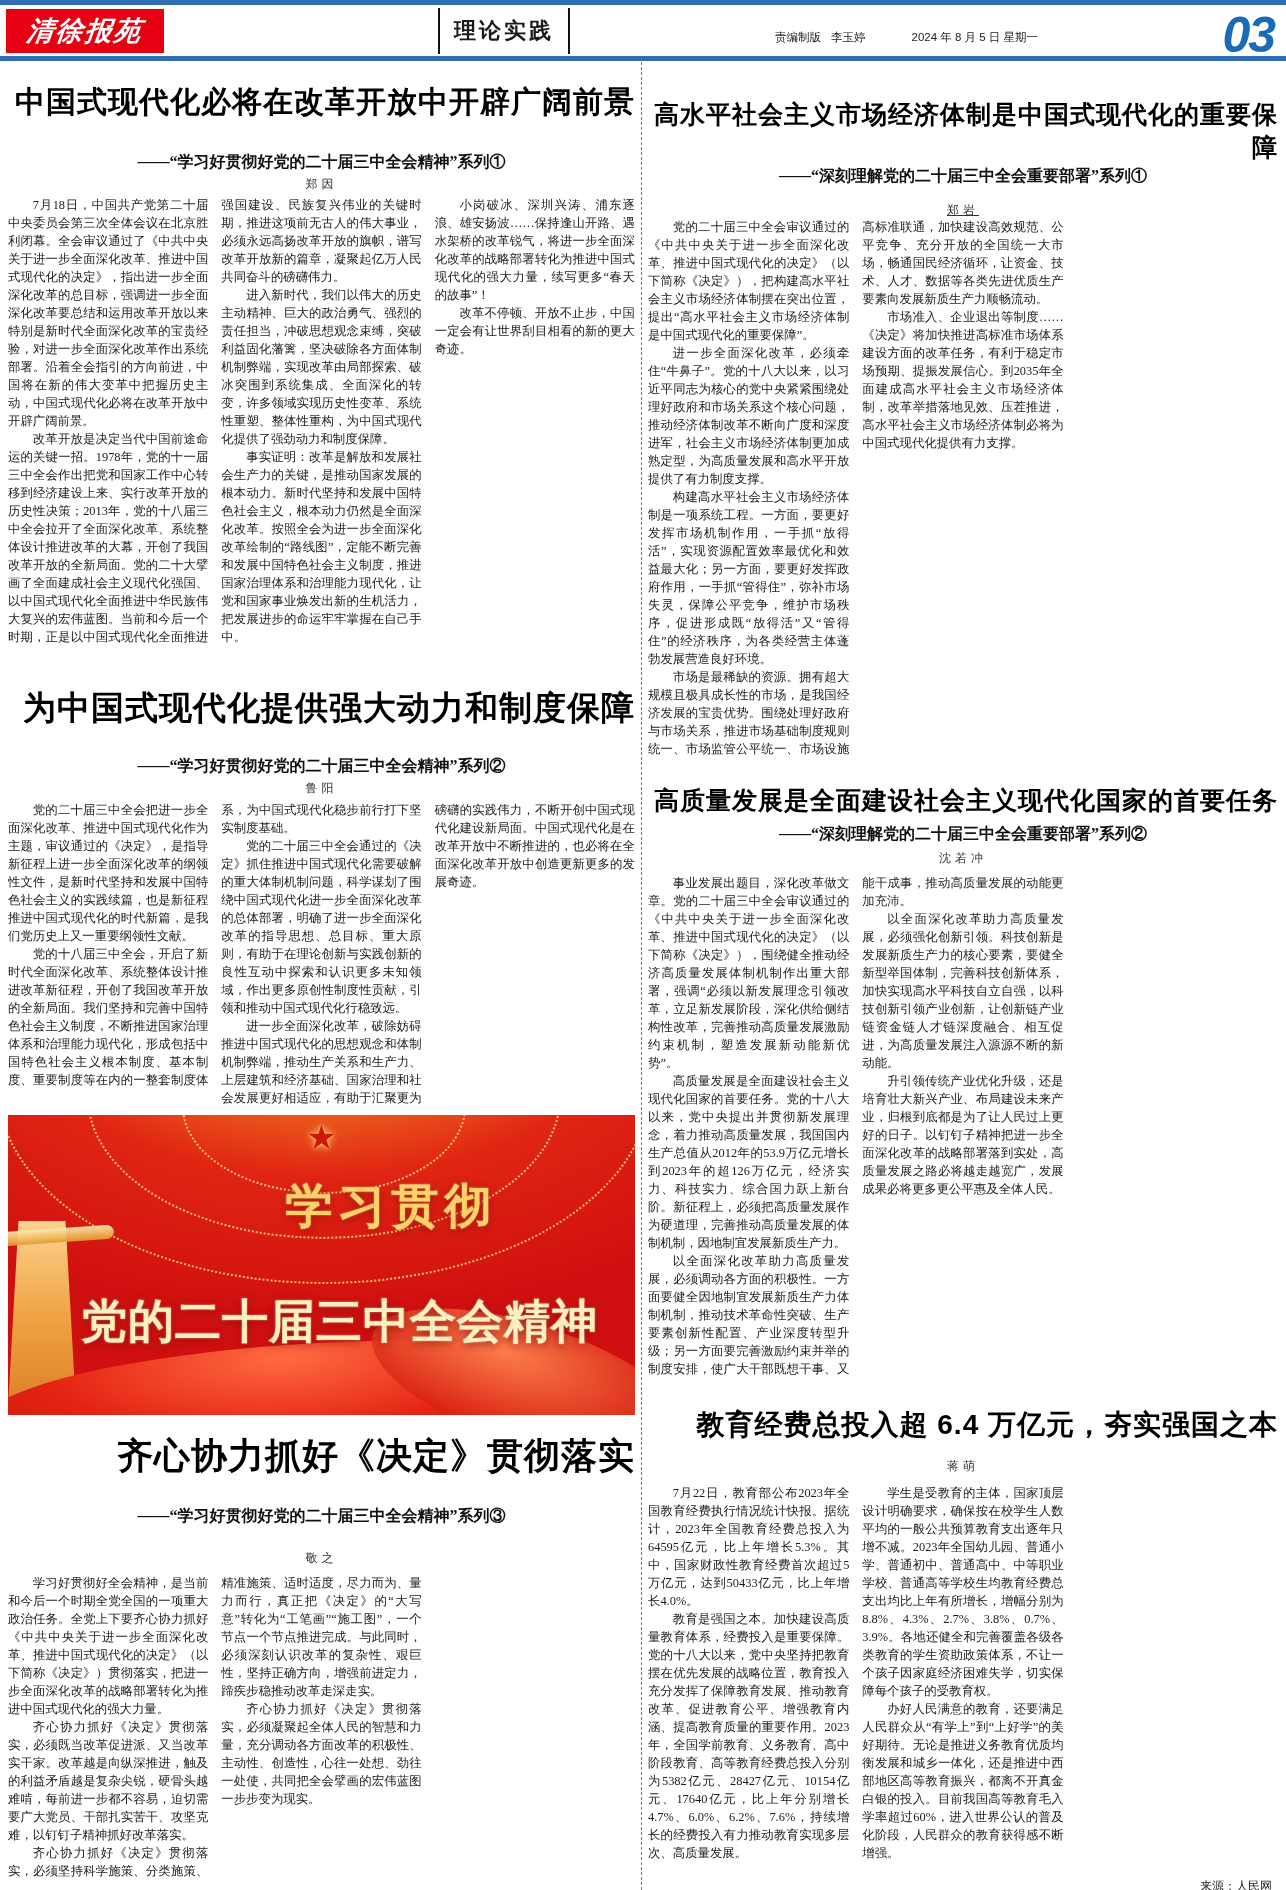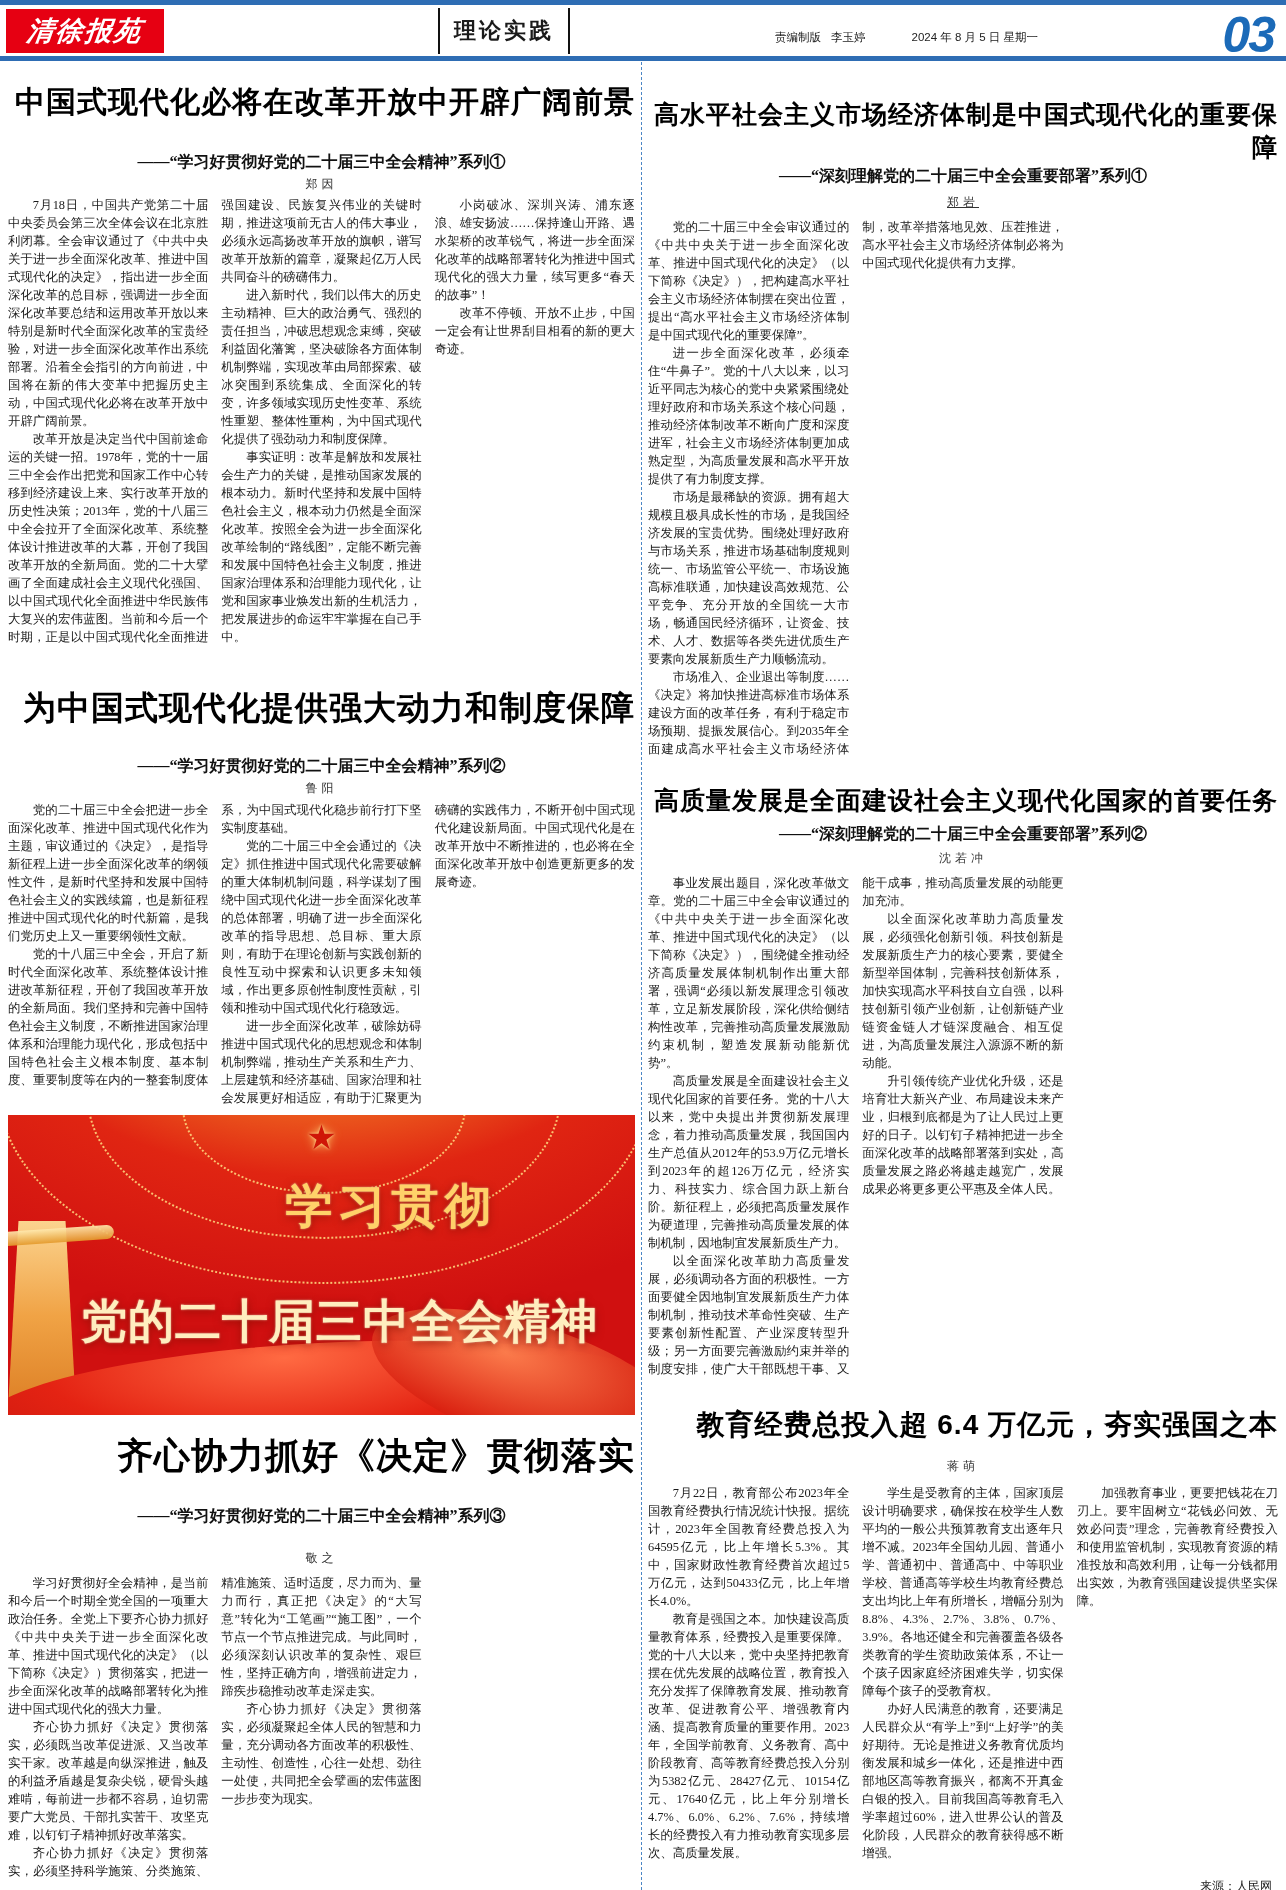--- a/index.html
+++ b/index.html
@@ -63,21 +63,21 @@
           font-family:"Liberation Sans","DejaVu Sans",sans-serif;font-weight:900;font-size:47px;
           color:#ffd169;text-shadow:0 2px 8px rgba(130,15,0,.75),0 0 2px #fff0c0;letter-spacing:6px;}
   .ban-t2{position:absolute;bottom:46px;left:40px;right:4px;text-align:center;margin:16px;
           font-family:"Liberation Sans","DejaVu Sans",sans-serif;font-weight:900;font-size:46px;
           color:#ffeebf;text-shadow:0 2px 8px rgba(130,15,0,.8),0 0 2px #fff6d8;letter-spacing:1px;}
 
   
   .l1t{top:20px;font-size:30px;}   .l1s{top:90px;}  .l1a{top:114px;} .l1b{top:134px;height:460px;}
   .l2t{top:624px;font-size:33px;}  .l2s{top:694px;} .l2a{top:718px;} .l2b{top:739px;height:312px;}
   .l3t{top:1370px;font-size:36px;} .l3s{top:1444px;}.l3a{top:1488px;}.l3b{top:1512px;height:316px;}
-  .q1t{top:36px;font-size:25px;}   .q1s{top:104px;} .q1a{top:132px;text-decoration:underline;} .q1b{top:156px;height:552px;}
+  .q1t{top:36px;font-size:25px;}   .q1s{top:104px;} .q1a{top:140px;text-decoration:underline;} .q1b{top:156px;height:552px;}
   .q2t{top:722px;font-size:25px;}  .q2s{top:762px;} .q2a{top:788px;} .q2b{top:812px;height:518px;}
   .q3t{top:1344px;font-size:28px;} .q3a{top:1396px;}.q3b{top:1422px;height:404px;}
 </style>
 </head>
 <body>
 
 <div class="page">
   <div class="topbar"></div>
 
   <div class="masthead">
@@ -145,20 +145,21 @@
       </div>
   </section>
 
   <section class="half right">
     <h2 class="art title q1t">高水平社会主义市场经济体制是中国式现代化的重要保障</h2>
     <p class="art sub q1s">——“深刻理解党的二十届三中全会重要部署”系列①</p>
     <p class="art byline q1a">郑岩</p>
     <div class="art body q1b">
         <p>党的二十届三中全会审议通过的《中共中央关于进一步全面深化改革、推进中国式现代化的决定》（以下简称《决定》），把构建高水平社会主义市场经济体制摆在突出位置，提出“高水平社会主义市场经济体制是中国式现代化的重要保障”。</p>
         <p>进一步全面深化改革，必须牵住“牛鼻子”。党的十八大以来，以习近平同志为核心的党中央紧紧围绕处理好政府和市场关系这个核心问题，推动经济体制改革不断向广度和深度进军，社会主义市场经济体制更加成熟定型，为高质量发展和高水平开放提供了有力制度支撑。</p>
+        <p>构建高水平社会主义市场经济体制是一项系统工程。一方面，要更好发挥市场机制作用，一手抓“放得活”，实现资源配置效率最优化和效益最大化；另一方面，要更好发挥政府作用，一手抓“管得住”，弥补市场失灵，保障公平竞争，维护市场秩序，促进形成既“放得活”又“管得住”的经济秩序，为各类经营主体蓬勃发展营造良好环境。</p>
         <p>市场是最稀缺的资源。拥有超大规模且极具成长性的市场，是我国经济发展的宝贵优势。围绕处理好政府与市场关系，推进市场基础制度规则统一、市场监管公平统一、市场设施高标准联通，加快建设高效规范、公平竞争、充分开放的全国统一大市场，畅通国民经济循环，让资金、技术、人才、数据等各类先进优质生产要素向发展新质生产力顺畅流动。</p>
         <p>市场准入、企业退出等制度……《决定》将加快推进高标准市场体系建设方面的改革任务，有利于稳定市场预期、提振发展信心。到2035年全面建成高水平社会主义市场经济体制，改革举措落地见效、压茬推进，高水平社会主义市场经济体制必将为中国式现代化提供有力支撑。</p>
       </div>
 
     <h2 class="art title q2t">高质量发展是全面建设社会主义现代化国家的首要任务</h2>
     <p class="art sub q2s">——“深刻理解党的二十届三中全会重要部署”系列②</p>
     <p class="art byline q2a">沈若冲</p>
     <div class="art body q2b">
         <p>事业发展出题目，深化改革做文章。党的二十届三中全会审议通过的《中共中央关于进一步全面深化改革、推进中国式现代化的决定》（以下简称《决定》），围绕健全推动经济高质量发展体制机制作出重大部署，强调“必须以新发展理念引领改革，立足新发展阶段，深化供给侧结构性改革，完善推动高质量发展激励约束机制，塑造发展新动能新优势”。</p>
         <p>高质量发展是全面建设社会主义现代化国家的首要任务。党的十八大以来，党中央提出并贯彻新发展理念，着力推动高质量发展，我国国内生产总值从2012年的53.9万亿元增长到2023年的超126万亿元，经济实力、科技实力、综合国力跃上新台阶。新征程上，必须把高质量发展作为硬道理，完善推动高质量发展的体制机制，因地制宜发展新质生产力。</p>
@@ -167,17 +168,16 @@
         <p>升引领传统产业优化升级，还是培育壮大新兴产业、布局建设未来产业，归根到底都是为了让人民过上更好的日子。以钉钉子精神把进一步全面深化改革的战略部署落到实处，高质量发展之路必将越走越宽广，发展成果必将更多更公平惠及全体人民。</p>
       </div>
 
     <h2 class="art title q3t">教育经费总投入超 6.4 万亿元，夯实强国之本</h2>
     <p class="art byline q3a">蒋萌</p>
     <div class="art body q3b">
     <p>7月22日，教育部公布2023年全国教育经费执行情况统计快报。据统计，2023年全国教育经费总投入为64595亿元，比上年增长5.3%。其中，国家财政性教育经费首次超过5万亿元，达到50433亿元，比上年增长4.0%。</p>
         <p>教育是强国之本。加快建设高质量教育体系，经费投入是重要保障。党的十八大以来，党中央坚持把教育摆在优先发展的战略位置，教育投入充分发挥了保障教育发展、推动教育改革、促进教育公平、增强教育内涵、提高教育质量的重要作用。2023年，全国学前教育、义务教育、高中阶段教育、高等教育经费总投入分别为5382亿元、28427亿元、10154亿元、17640亿元，比上年分别增长4.7%、6.0%、6.2%、7.6%，持续增长的经费投入有力推动教育实现多层次、高质量发展。</p>
         <p>学生是受教育的主体，国家顶层设计明确要求，确保按在校学生人数平均的一般公共预算教育支出逐年只增不减。2023年全国幼儿园、普通小学、普通初中、普通高中、中等职业学校、普通高等学校生均教育经费总支出均比上年有所增长，增幅分别为8.8%、4.3%、2.7%、3.8%、0.7%、3.9%。各地还健全和完善覆盖各级各类教育的学生资助政策体系，不让一个孩子因家庭经济困难失学，切实保障每个孩子的受教育权。</p>
         <p>办好人民满意的教育，还要满足人民群众从“有学上”到“上好学”的美好期待。无论是推进义务教育优质均衡发展和城乡一体化，还是推进中西部地区高等教育振兴，都离不开真金白银的投入。目前我国高等教育毛入学率超过60%，进入世界公认的普及化阶段，人民群众的教育获得感不断增强。</p>
-        <p>加强教育事业，更要把钱花在刀刃上。要牢固树立“花钱必问效、无效必问责”理念，完善教育经费投入和使用监管机制，实现教育资源的精准投放和高效利用，让每一分钱都用出实效，为教育强国建设提供坚实保障。</p>
       </div>
     <span class="source" style="top:1816px;position:absolute;right:6px;">来源：人民网</span>
   </section>
 </div>
 
 </body></html>

